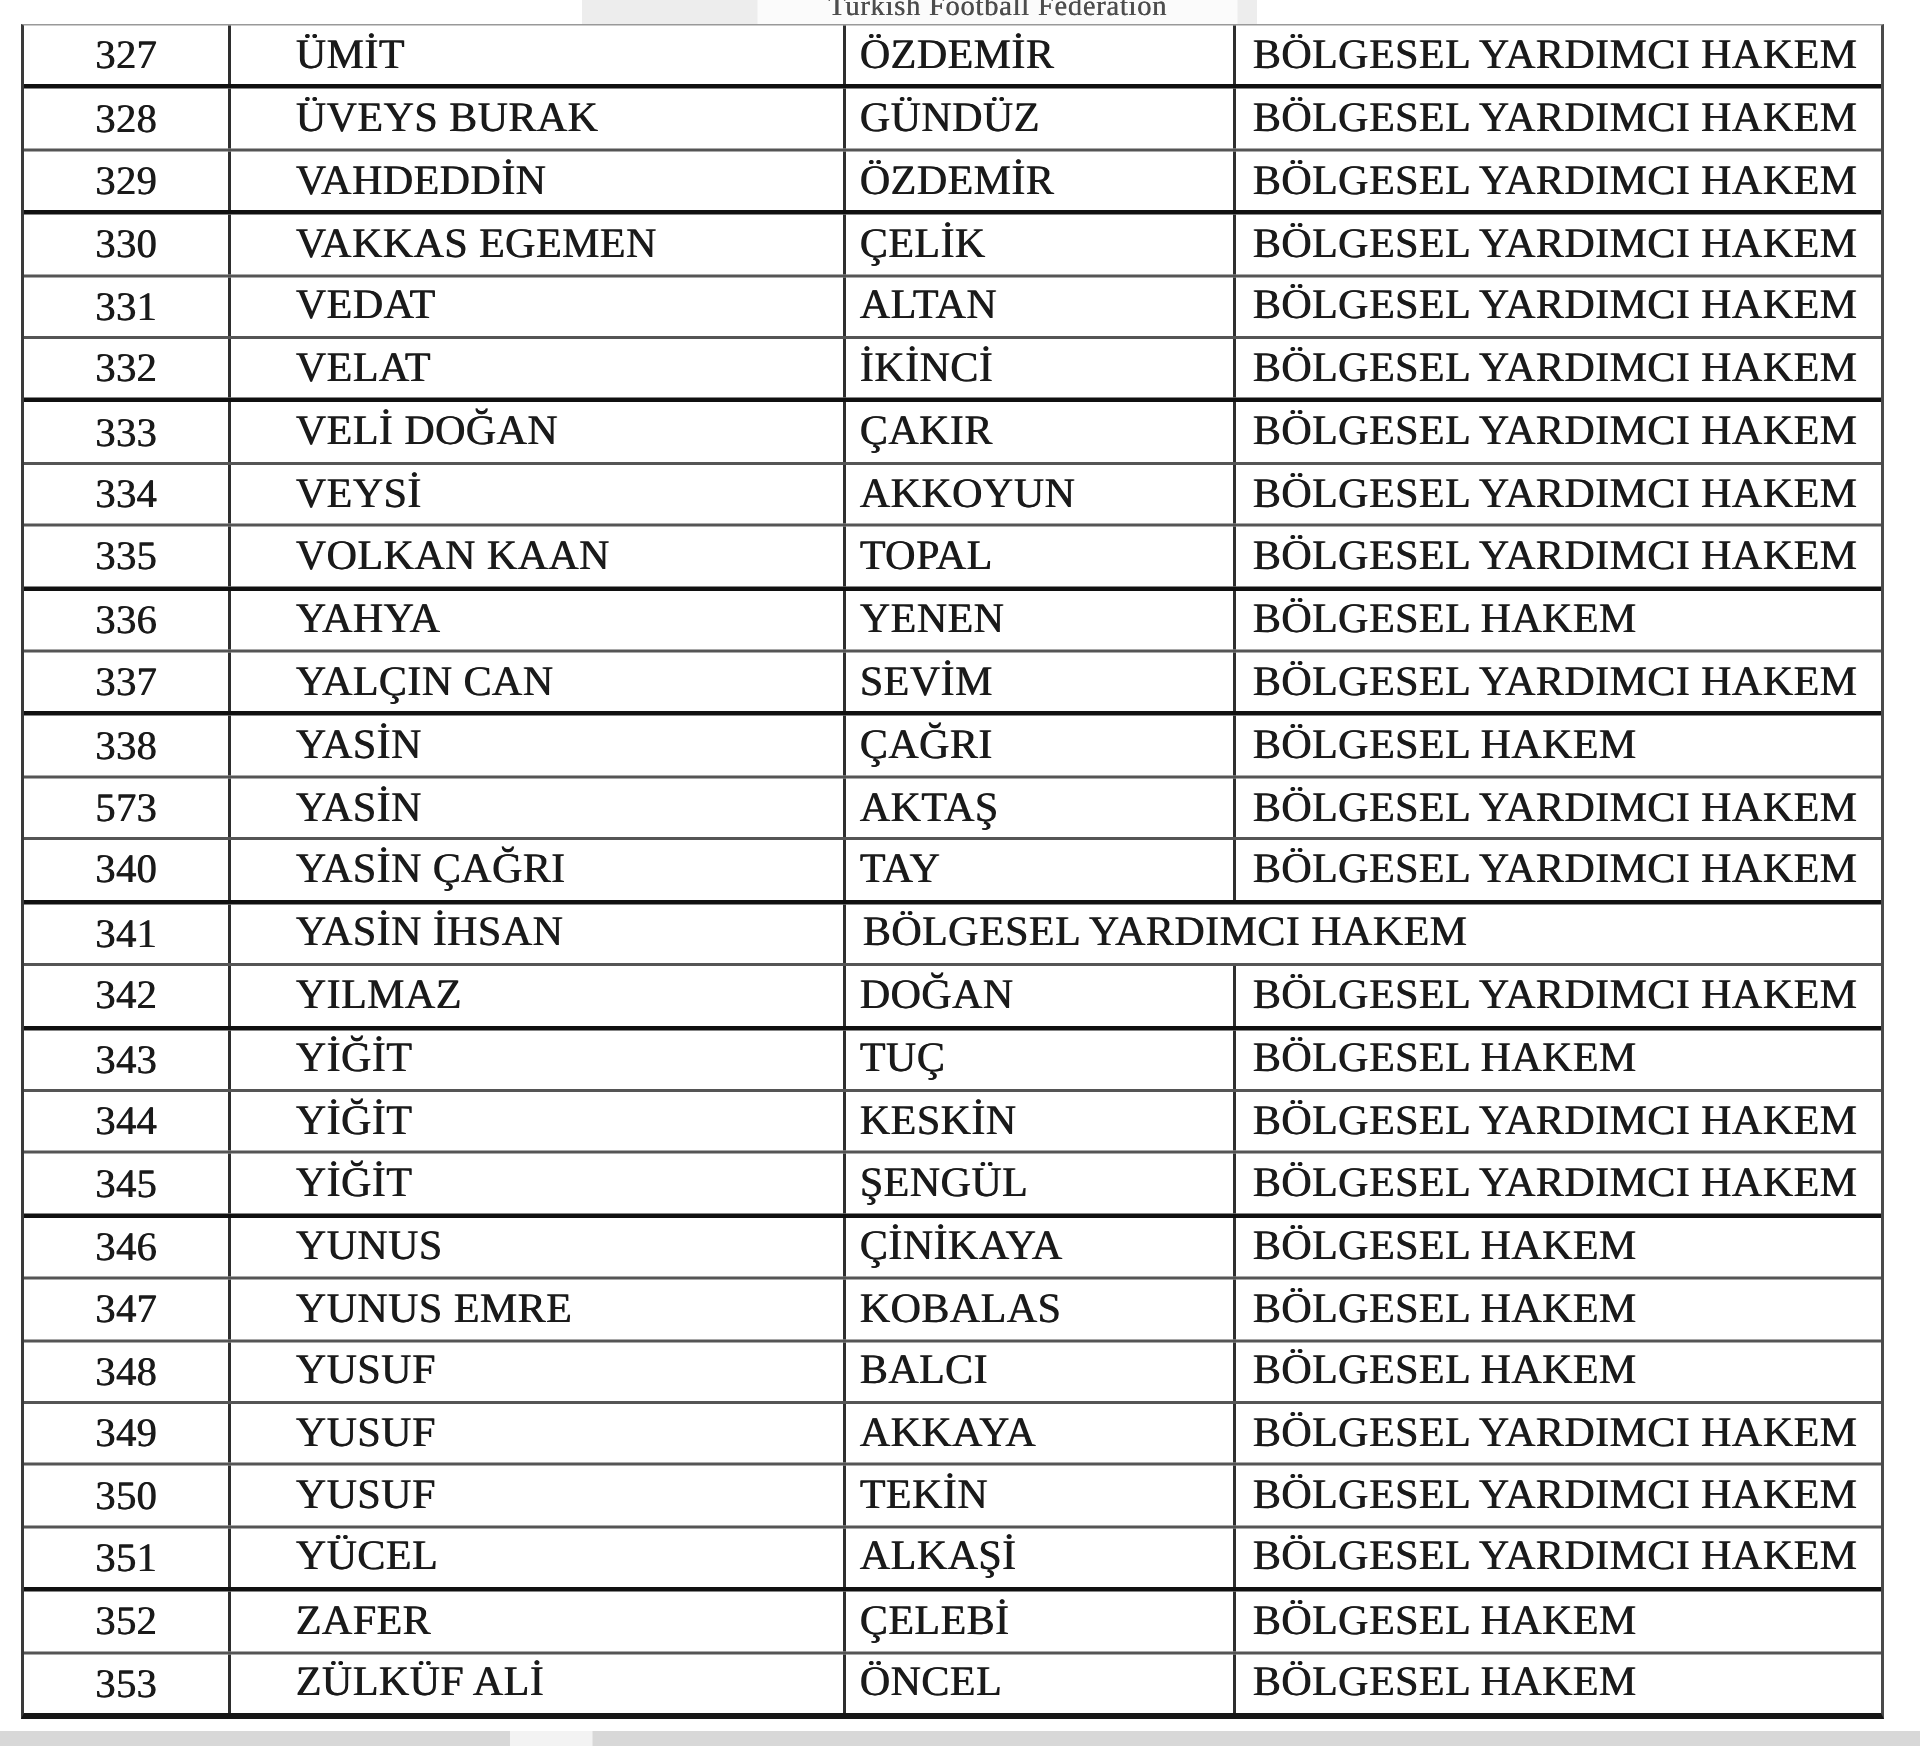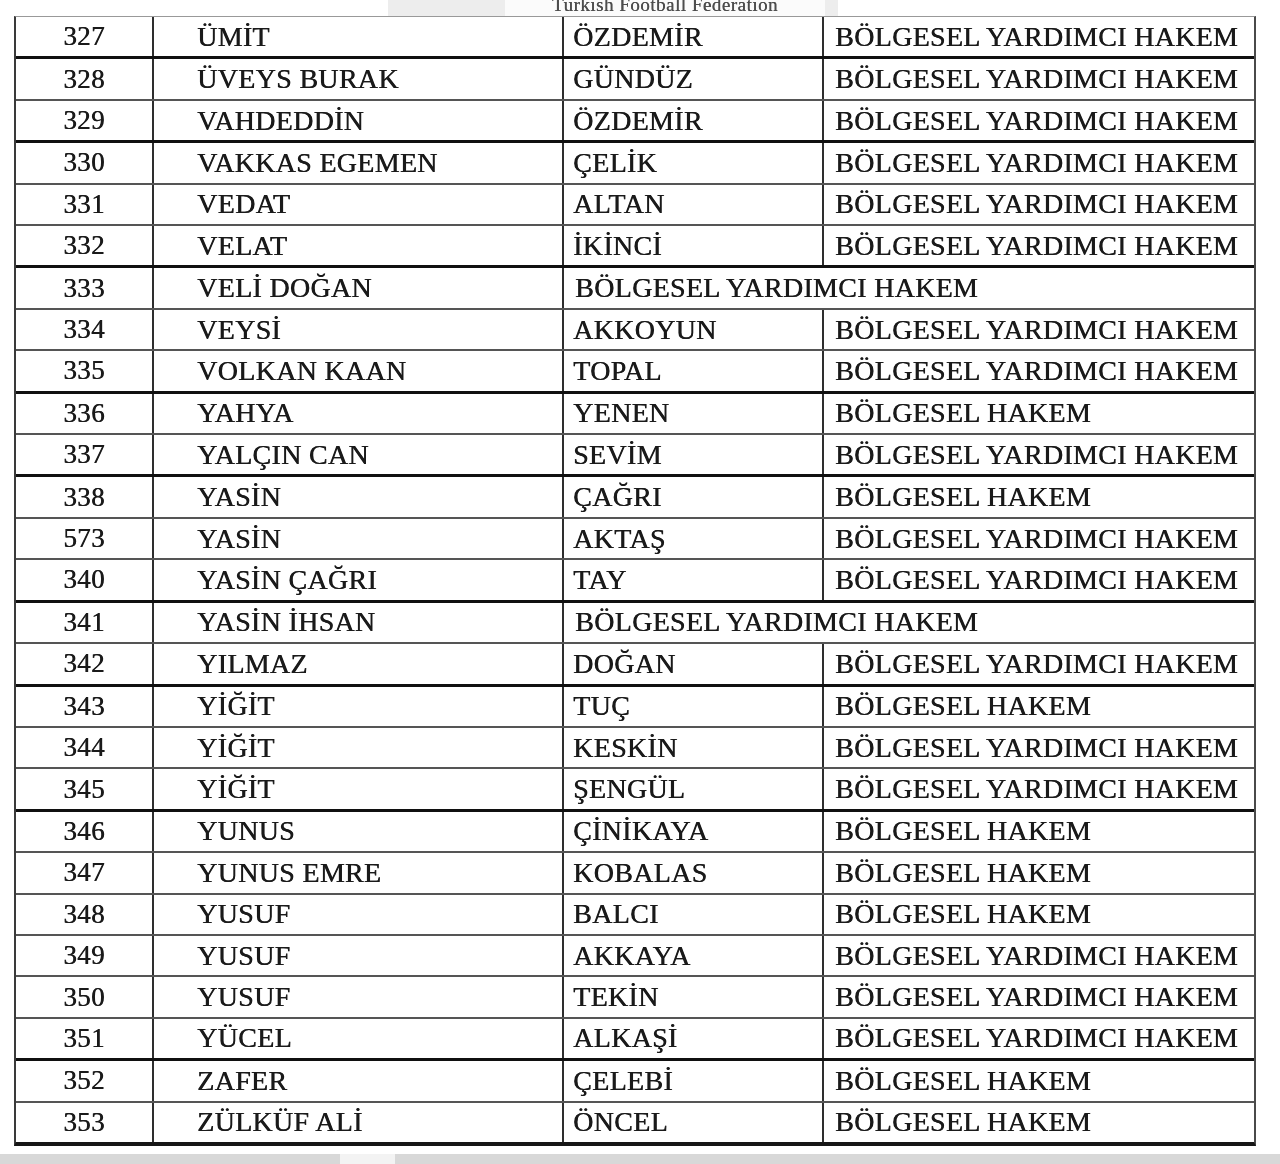--- a/index.html
+++ b/index.html
@@ -115,20 +115,21 @@
   <div class="row thick">
     <div class="cell c-num">332</div>
     <div class="cell c-first">VELAT</div>
     <div class="cell c-last">İKİNCİ</div>
     <div class="cell c-role">BÖLGESEL YARDIMCI HAKEM</div>
   </div>
 
   <div class="row">
     <div class="cell c-num">333</div>
     <div class="cell c-first">VELİ DOĞAN</div>
+    <div class="cell c-last">ÇAKIR</div>
     <div class="cell c-role">BÖLGESEL YARDIMCI HAKEM</div>
   </div>
 
   <div class="row">
     <div class="cell c-num">334</div>
     <div class="cell c-first">VEYSİ</div>
     <div class="cell c-last">AKKOYUN</div>
     <div class="cell c-role">BÖLGESEL YARDIMCI HAKEM</div>
   </div>
 

